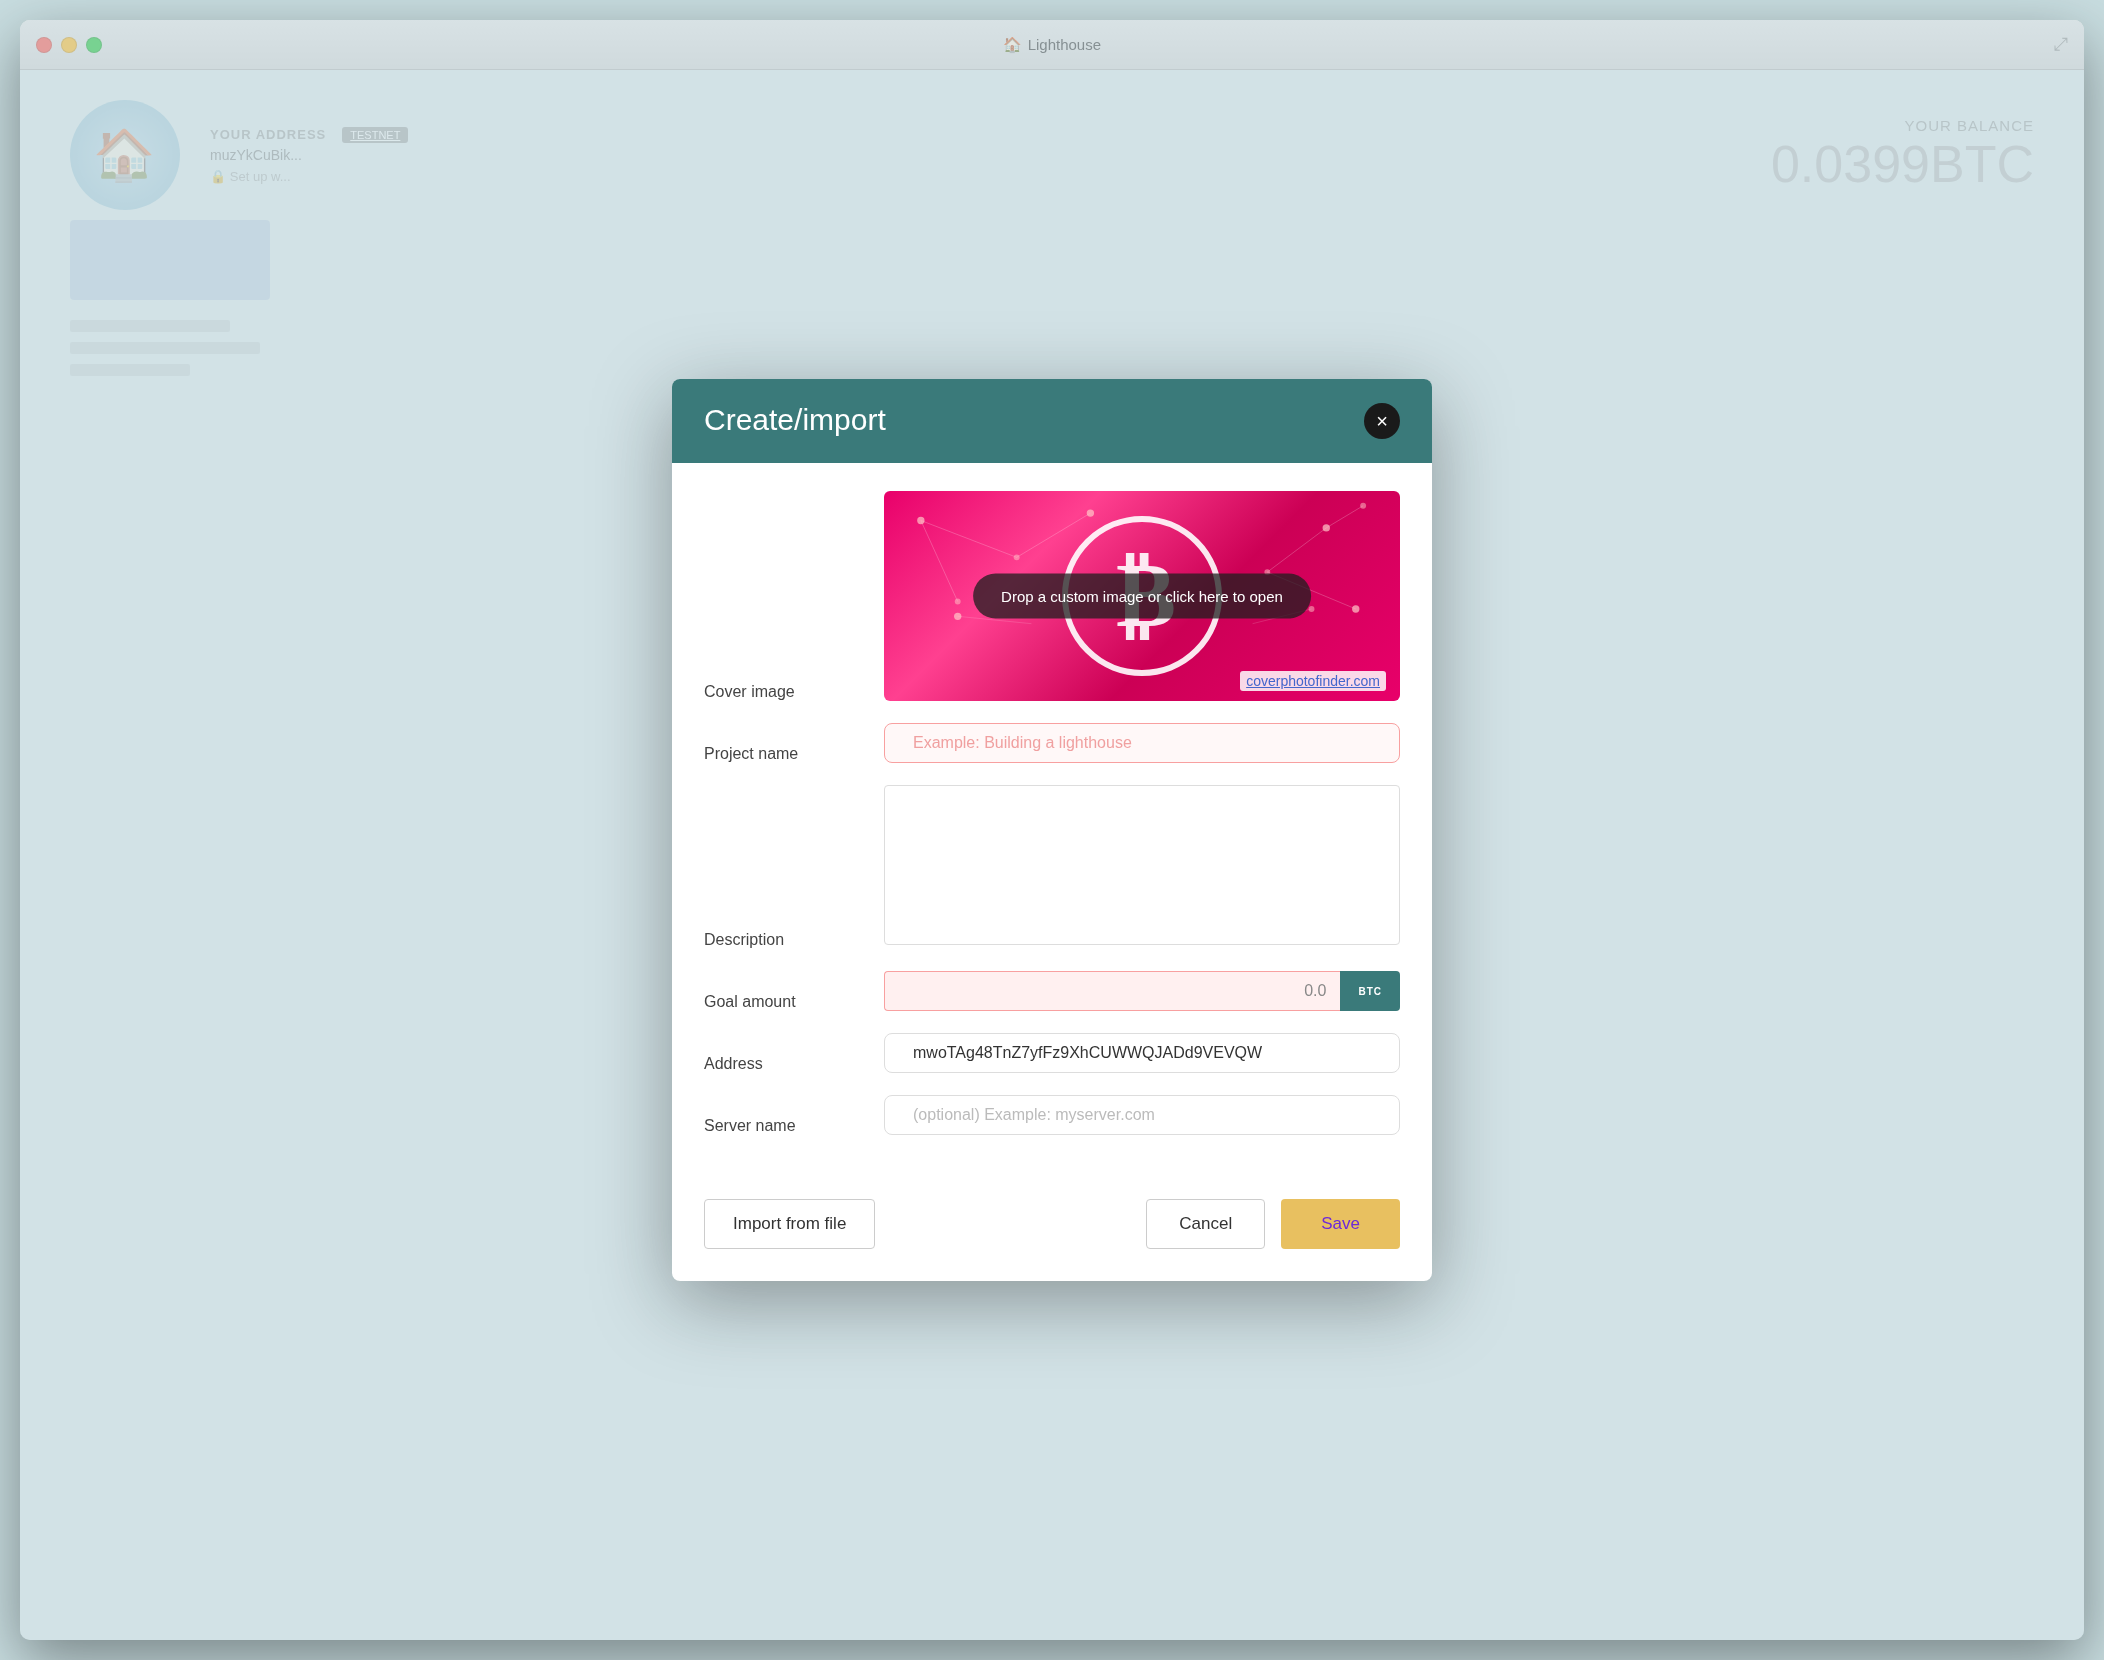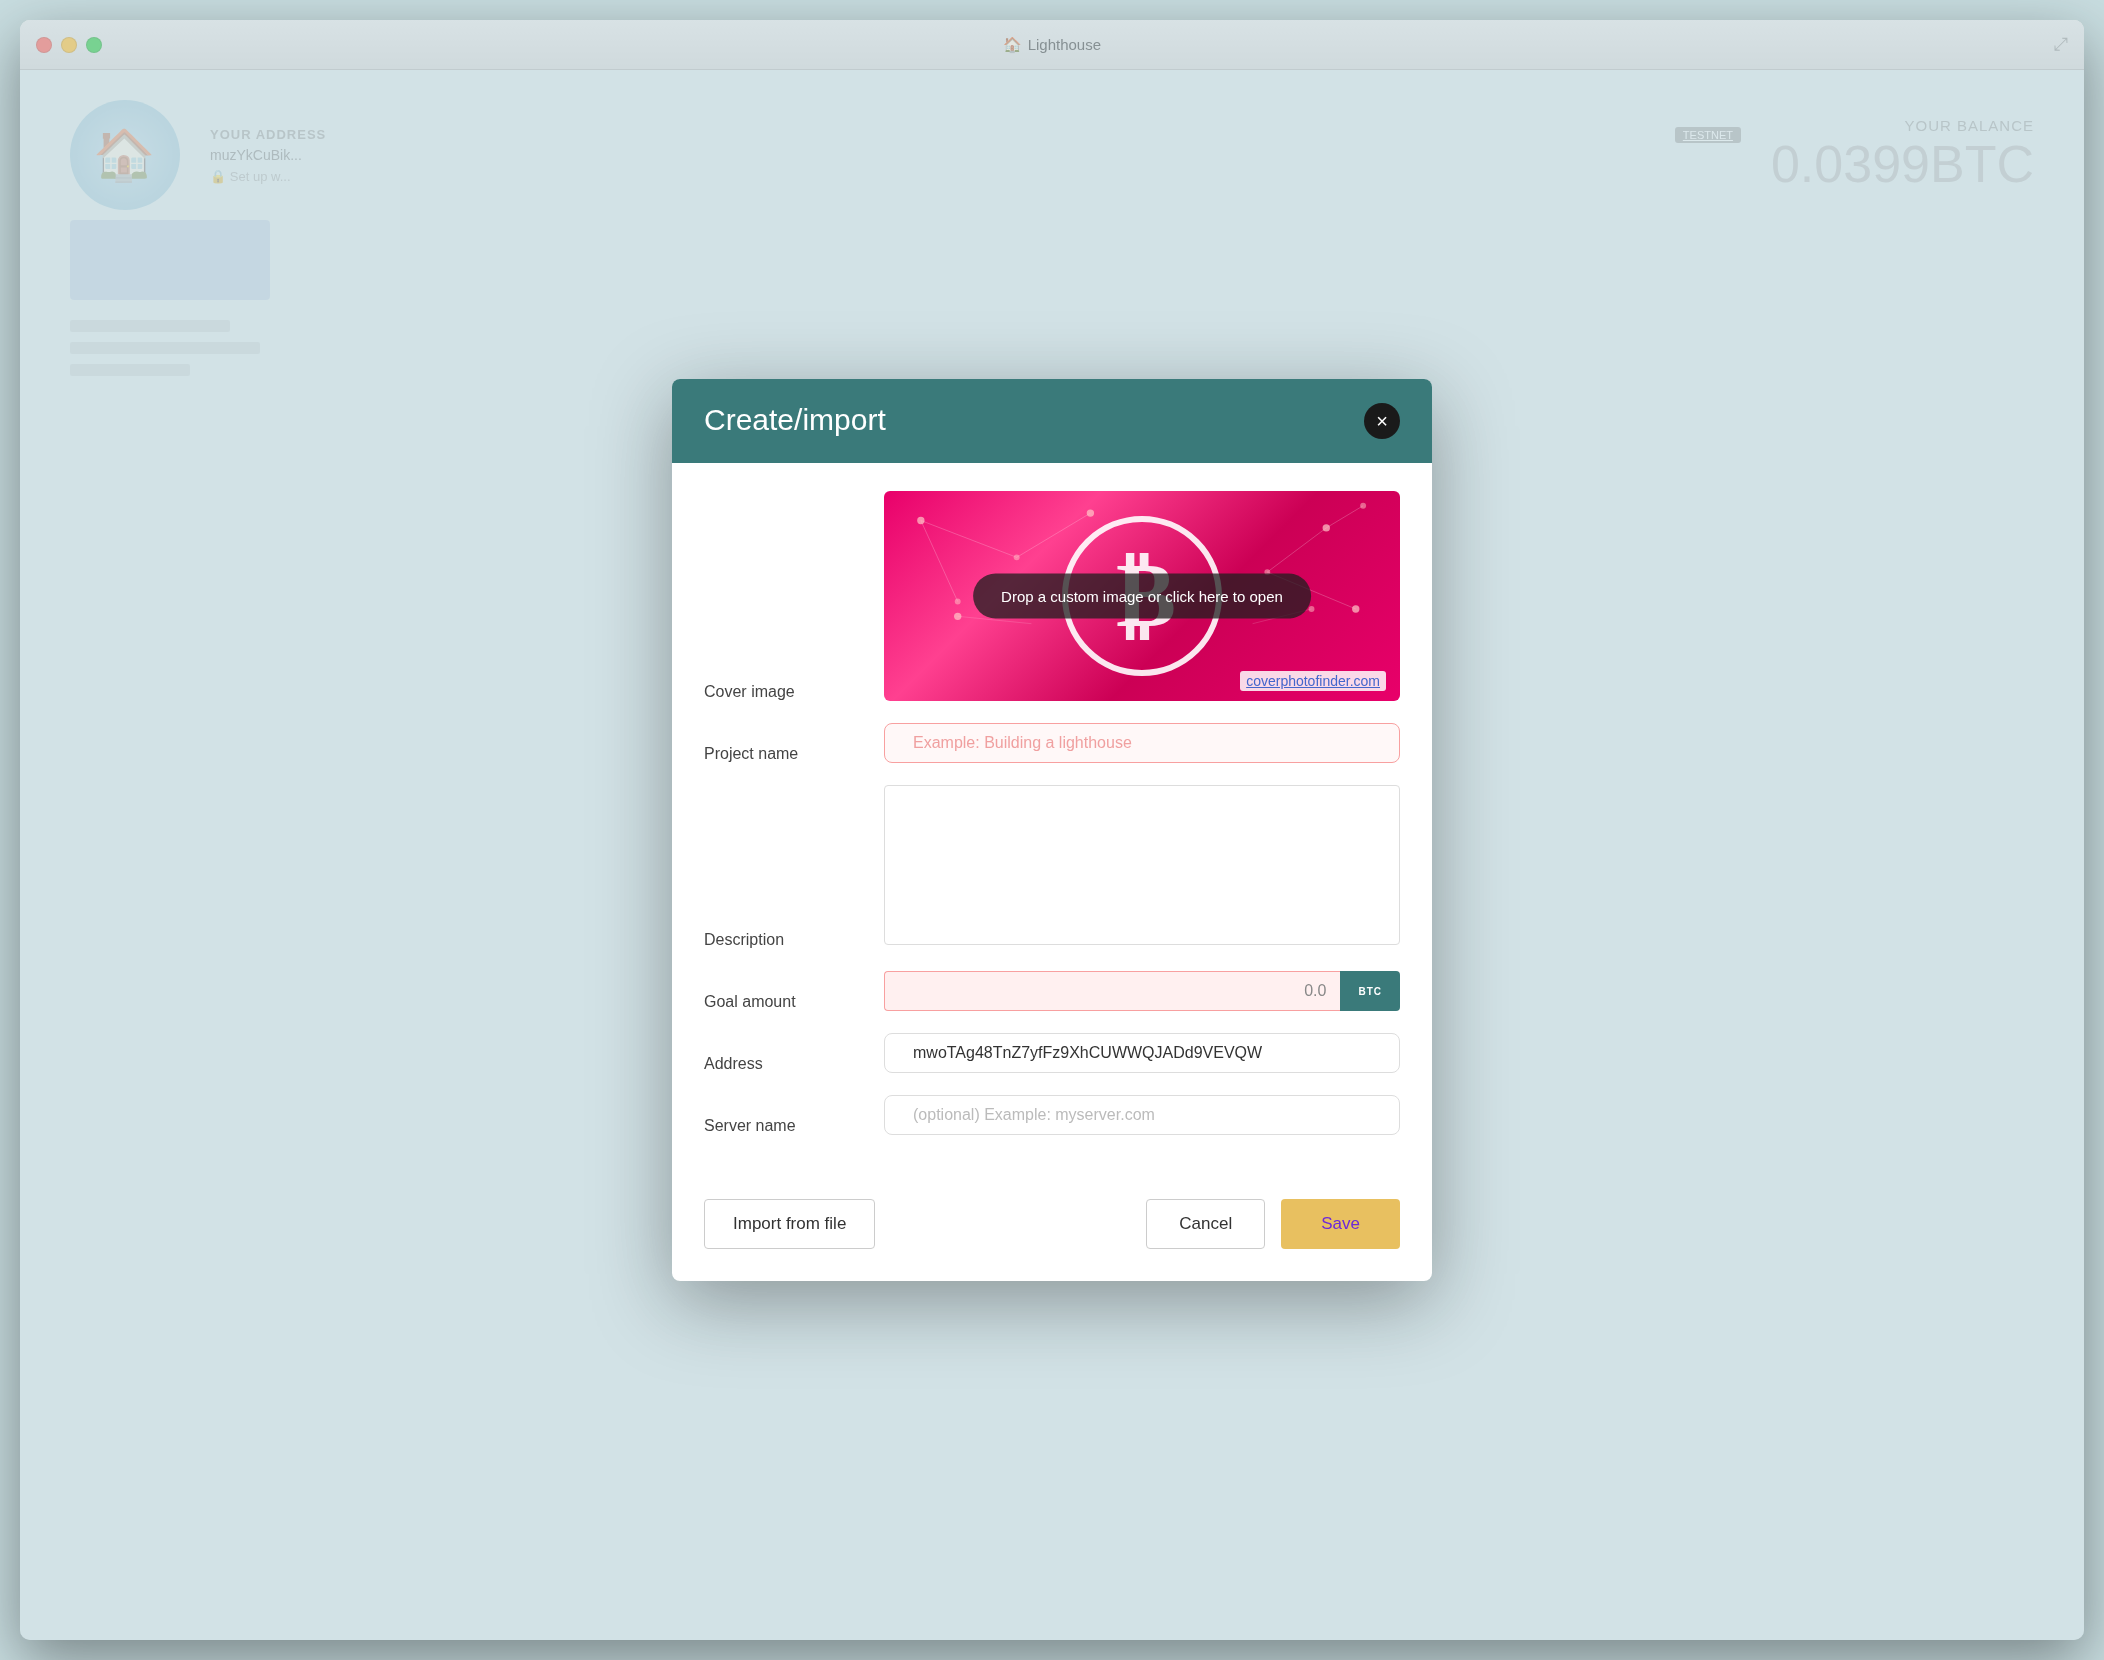--- a/index.html
+++ b/index.html
@@ -447,21 +447,21 @@
       <span>🏠</span>
       <span>Lighthouse</span>
     </div>
     <div class="fullscreen-btn">⤢</div>
   </div>
 
   <div class="app-bg">
     <div class="app-header">
       <div class="lighthouse-logo">🏠</div>
       <div class="address-block">
-        <div style="display:flex;align-items:center;gap:8px;justify-content:space-between;">
+        <div style="display:flex;align-items:center;gap:8px;">
           <span class="your-address-label">YOUR ADDRESS</span>
           <span class="address-badge">TESTNET</span>
         </div>
         <div class="address-text">muzYkCuBik...</div>
         <div class="setup-text">🔒 Set up w...</div>
       </div>
       <div class="balance-block">
         <div class="balance-label">YOUR BALANCE</div>
         <div class="balance-value">0.0399BTC</div>
       </div>

